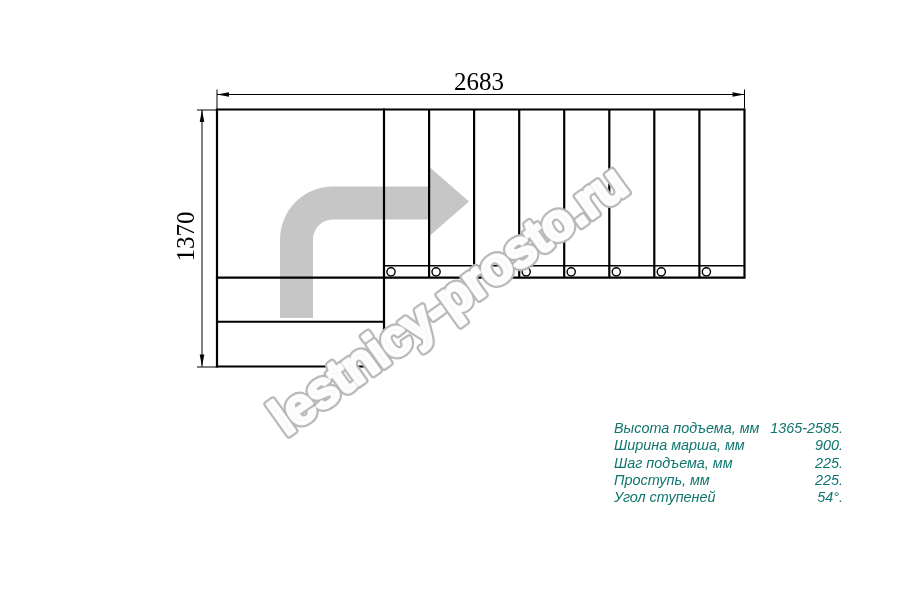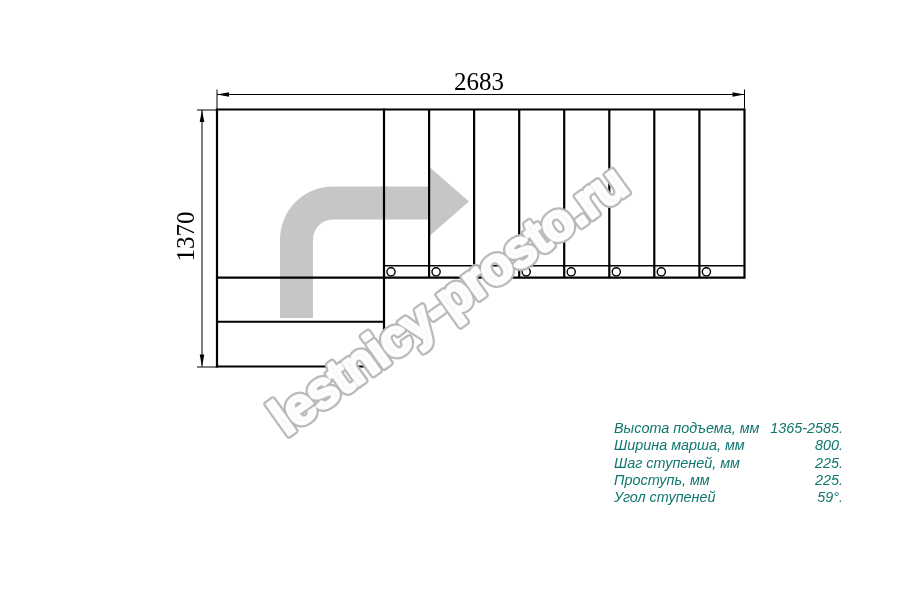--- a/index.html
+++ b/index.html
@@ -95,32 +95,32 @@
 
 <div id="specs">
 
   <div class="row">
         <span>Высота подъема, мм</span>
         <span>1365-2585.</span>
       </div>
 
   <div class="row">
         <span>Ширина марша, мм</span>
-        <span>800.</span>
+        <span>900.</span>
       </div>
 
   <div class="row">
-        <span>Шаг ступеней, мм</span>
+        <span>Шаг подъема, мм</span>
         <span>225.</span>
       </div>
 
   <div class="row">
         <span>Проступь, мм</span>
         <span>225.</span>
       </div>
 
   <div class="row">
         <span>Угол ступеней</span>
-        <span>59°.</span>
+        <span>54°.</span>
       </div>
 
 </div>
 </div>
 
 </body></html>

